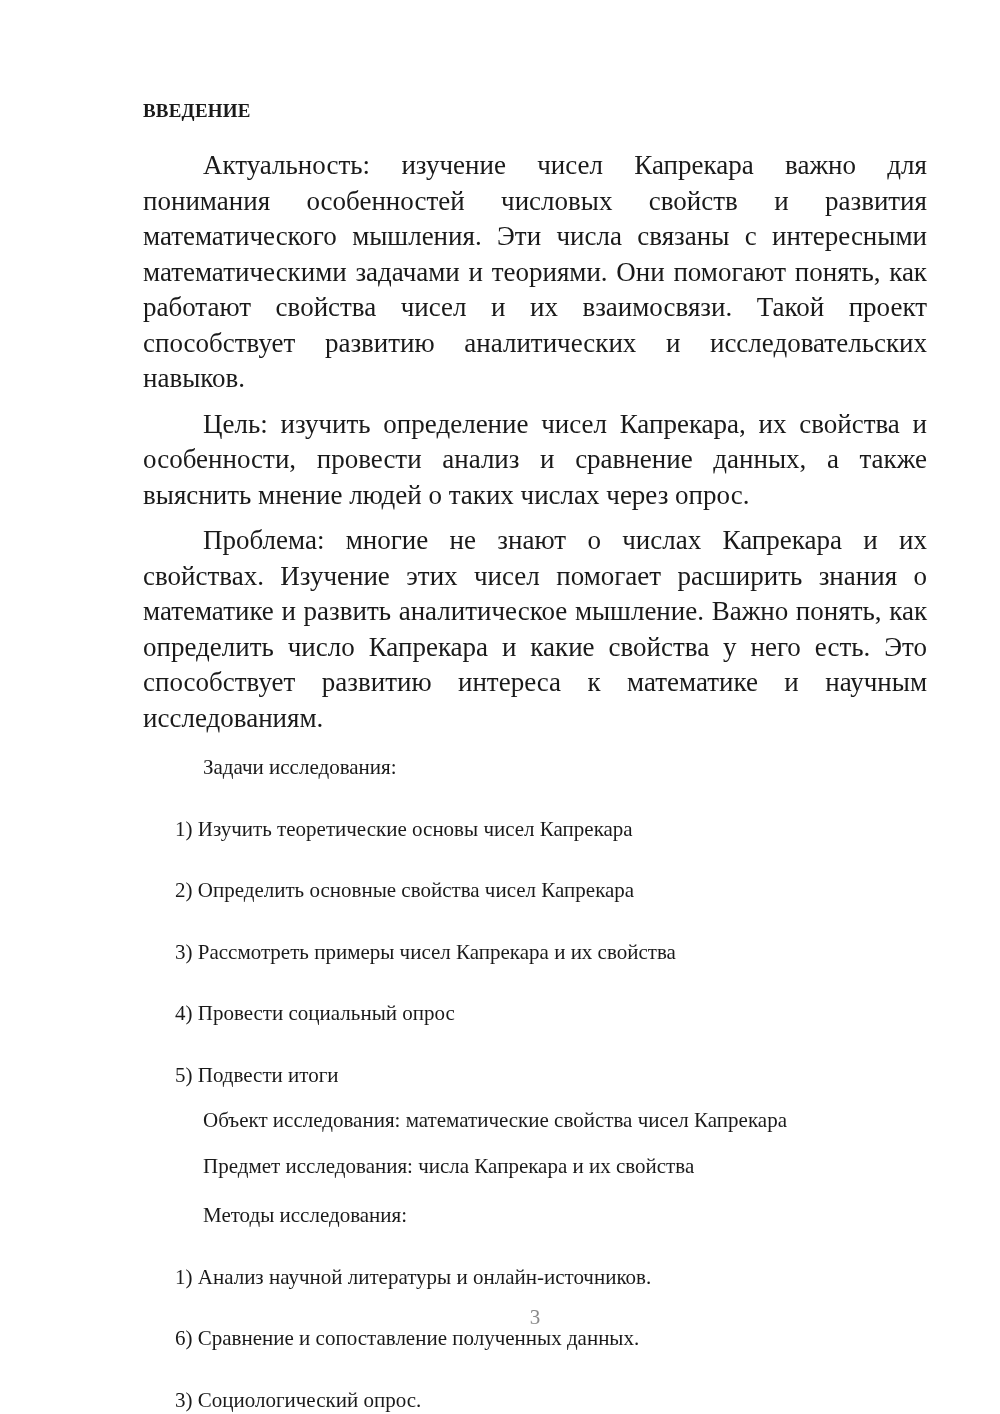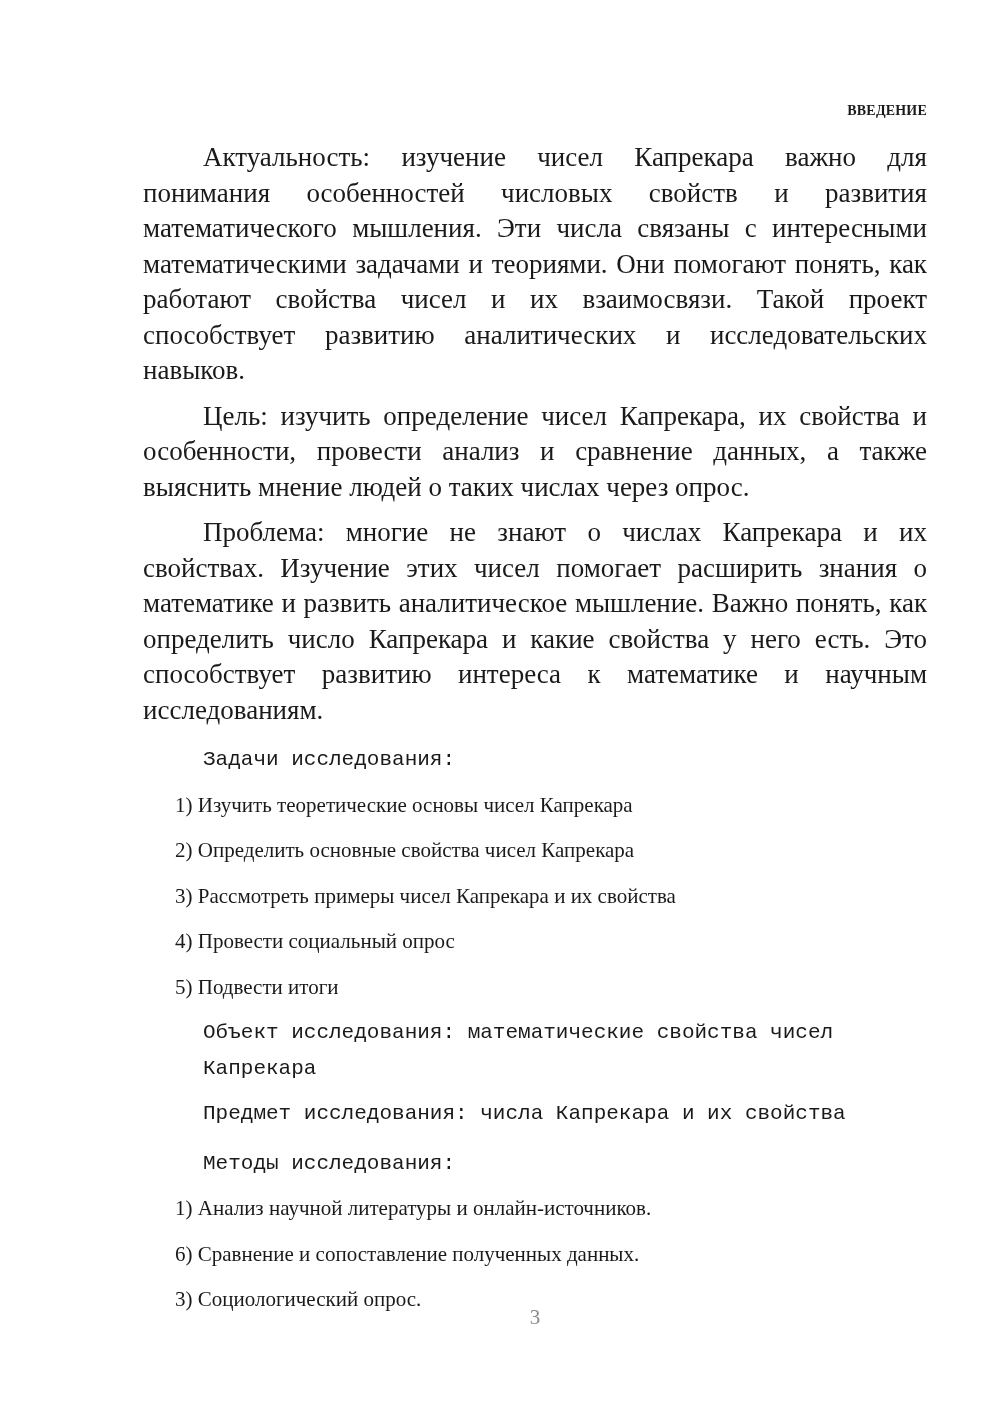--- a/index.html
+++ b/index.html
@@ -5,33 +5,33 @@
     html, body { margin: 0; padding: 0; background: #ffffff; }
     body {
       width: 1000px; height: 1414px; position: relative; overflow: hidden;
       font-family: "Liberation Serif", "DejaVu Serif", serif;
       color: #1a1a1a;
     }
     .page {
       position: absolute; left: 143px; top: 94px; width: 784px;
     }
     .title {
-      text-align: right; font-weight: bold; font-size: 14px;
-      margin: 0 0 12px 0; line-height: 34px; letter-spacing: 0.2px;
+      text-align: left; font-weight: bold; font-size: 19px;
+      margin: 0 0 20px 0; line-height: 34px; letter-spacing: 0.2px;
     }
     p {
       margin: 0; font-size: 27px; line-height: 35.5px; text-align: justify;
       text-indent: 60px;
     }
     p.gap { margin-top: 10px; }
     .list-item {
-      font-size: 21px; line-height: 35.5px; margin: 10px 0 0 32px;
+      font-size: 21px; line-height: 35.5px; margin: 26px 0 0 32px;
     }
     .plain {
-      font-size: 21px; line-height: 35.5px; margin: 10px 0 0 60px; font-family: Liberation Mono, monospace;
+      font-size: 21px; line-height: 35.5px; margin: 10px 0 0 60px;
     }
     .page-num {
       position: absolute; left: 0; width: 1070px; top: 1305px; text-align: center;
       font-size: 21px; color: #8a8a8a;
     }
   </style>
 </head>
 <body>
 
 <div class="page">

